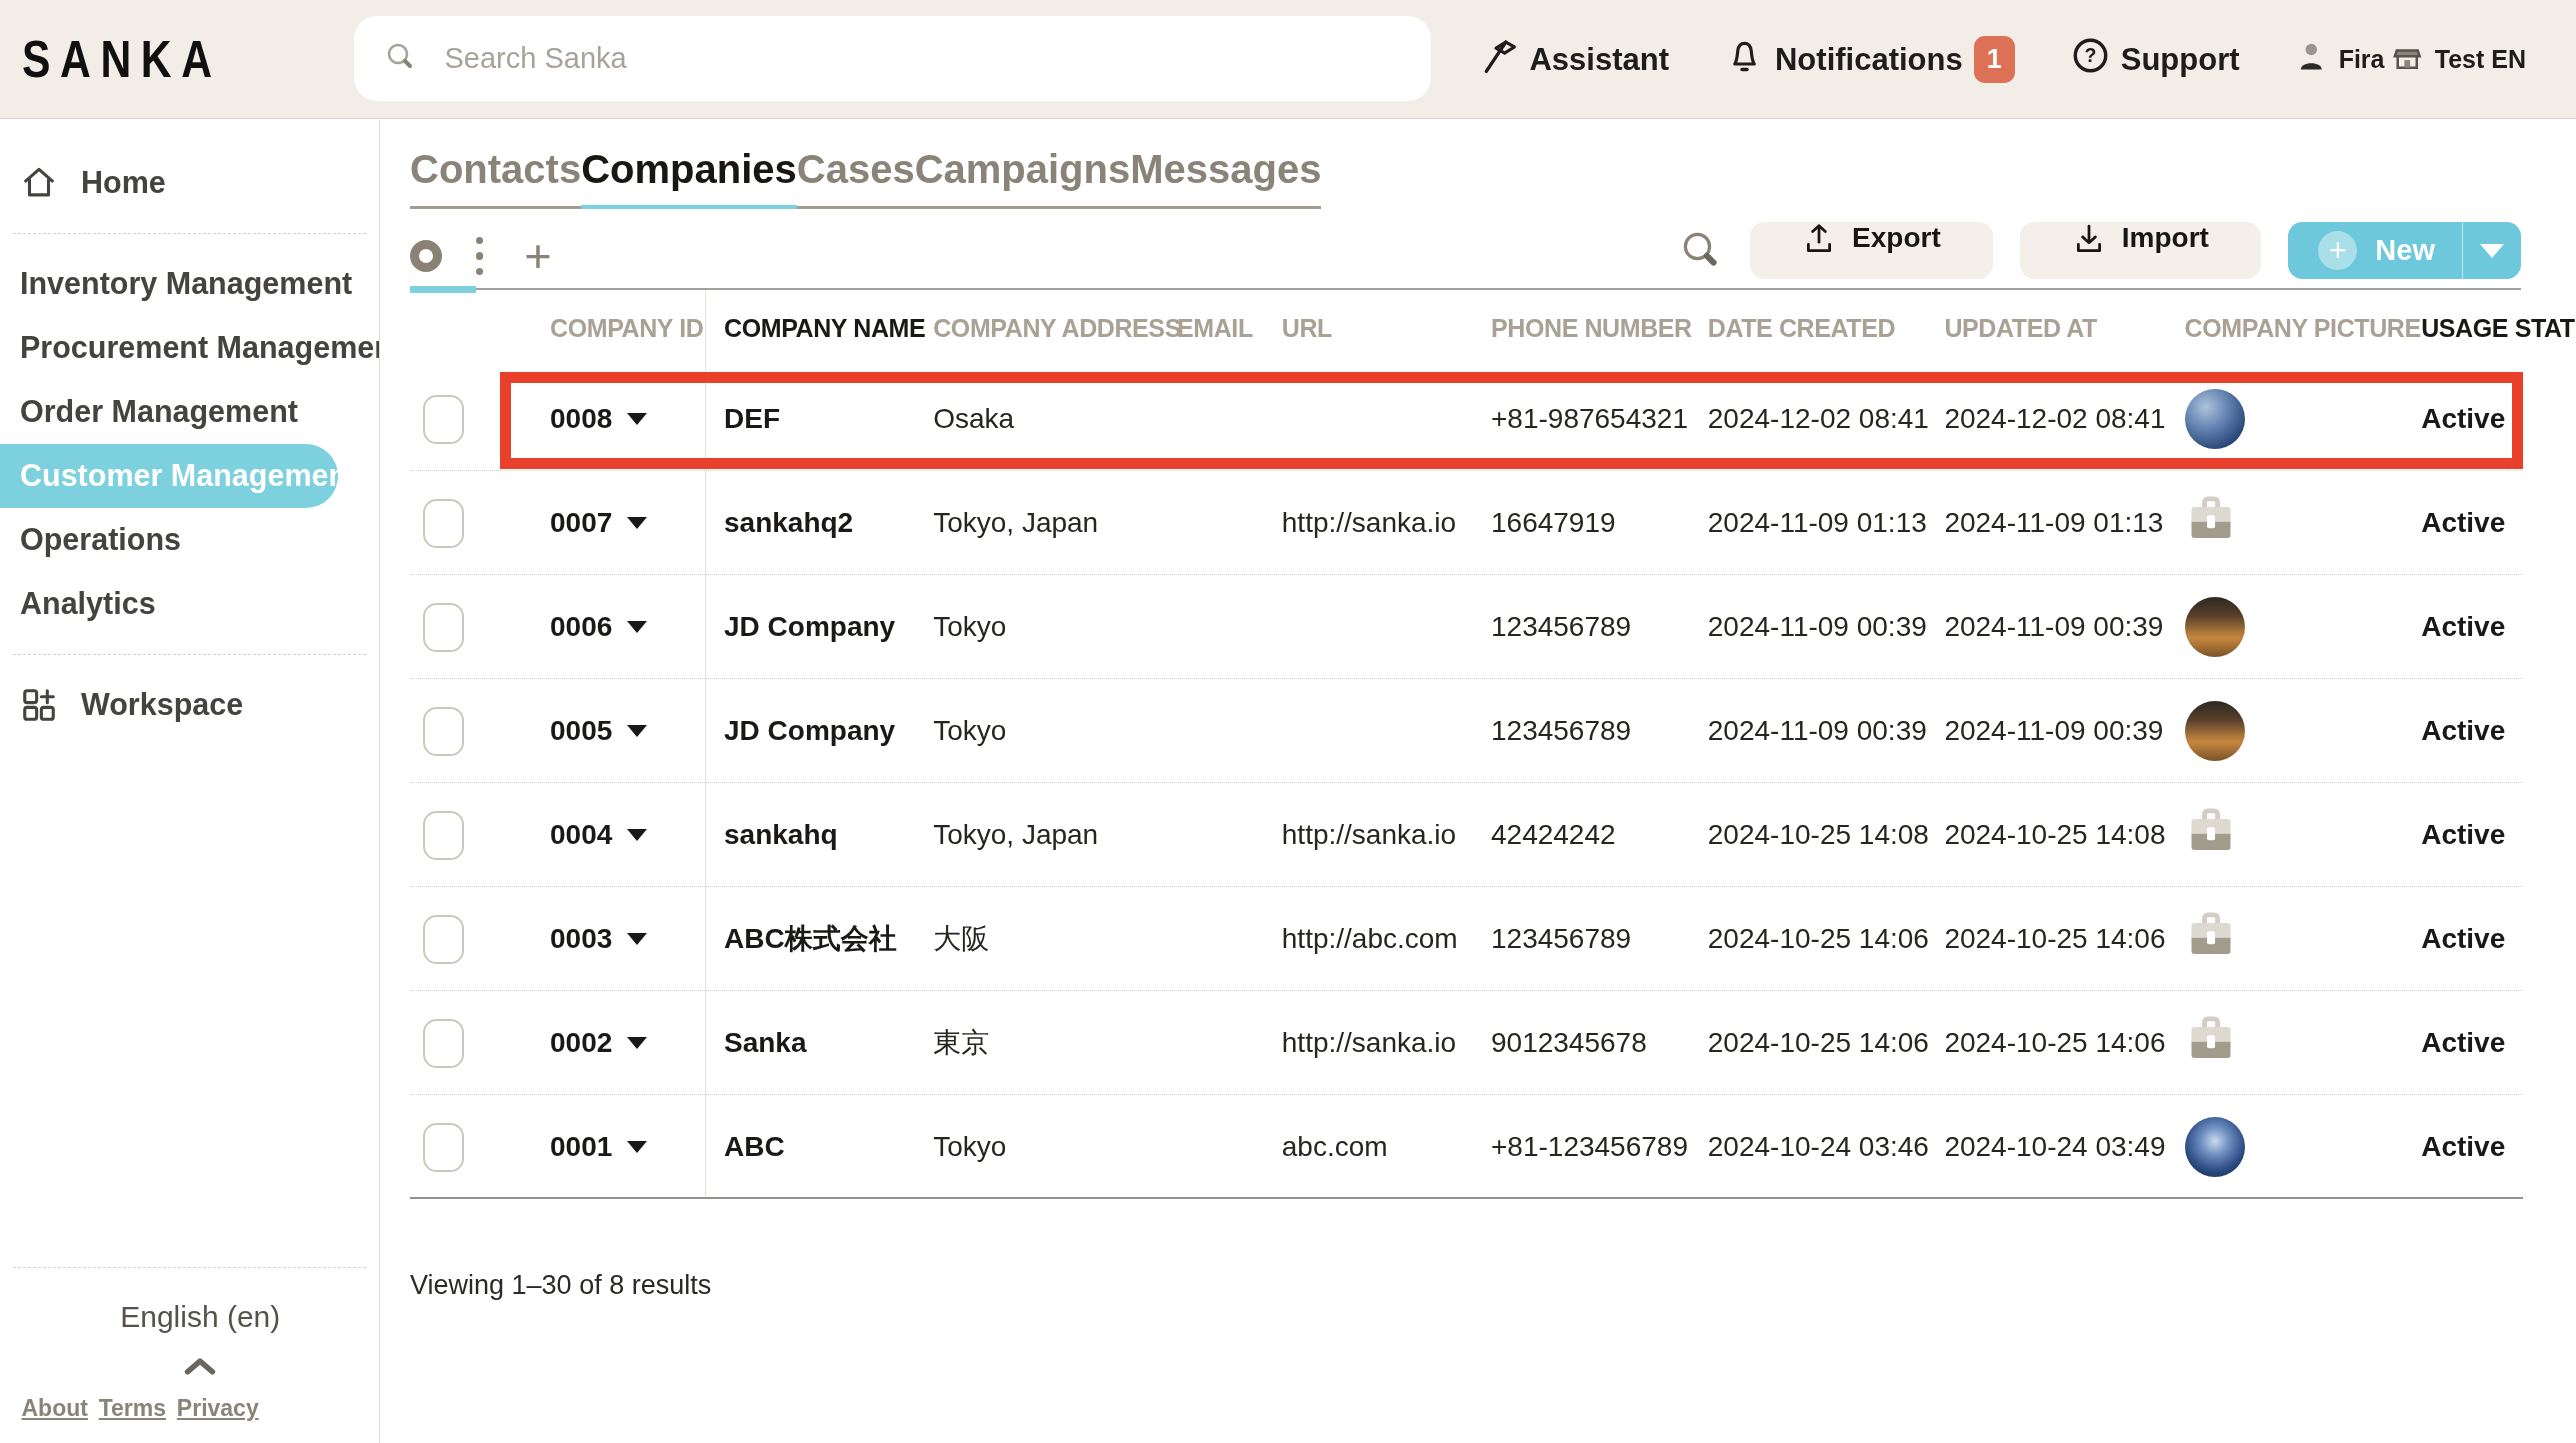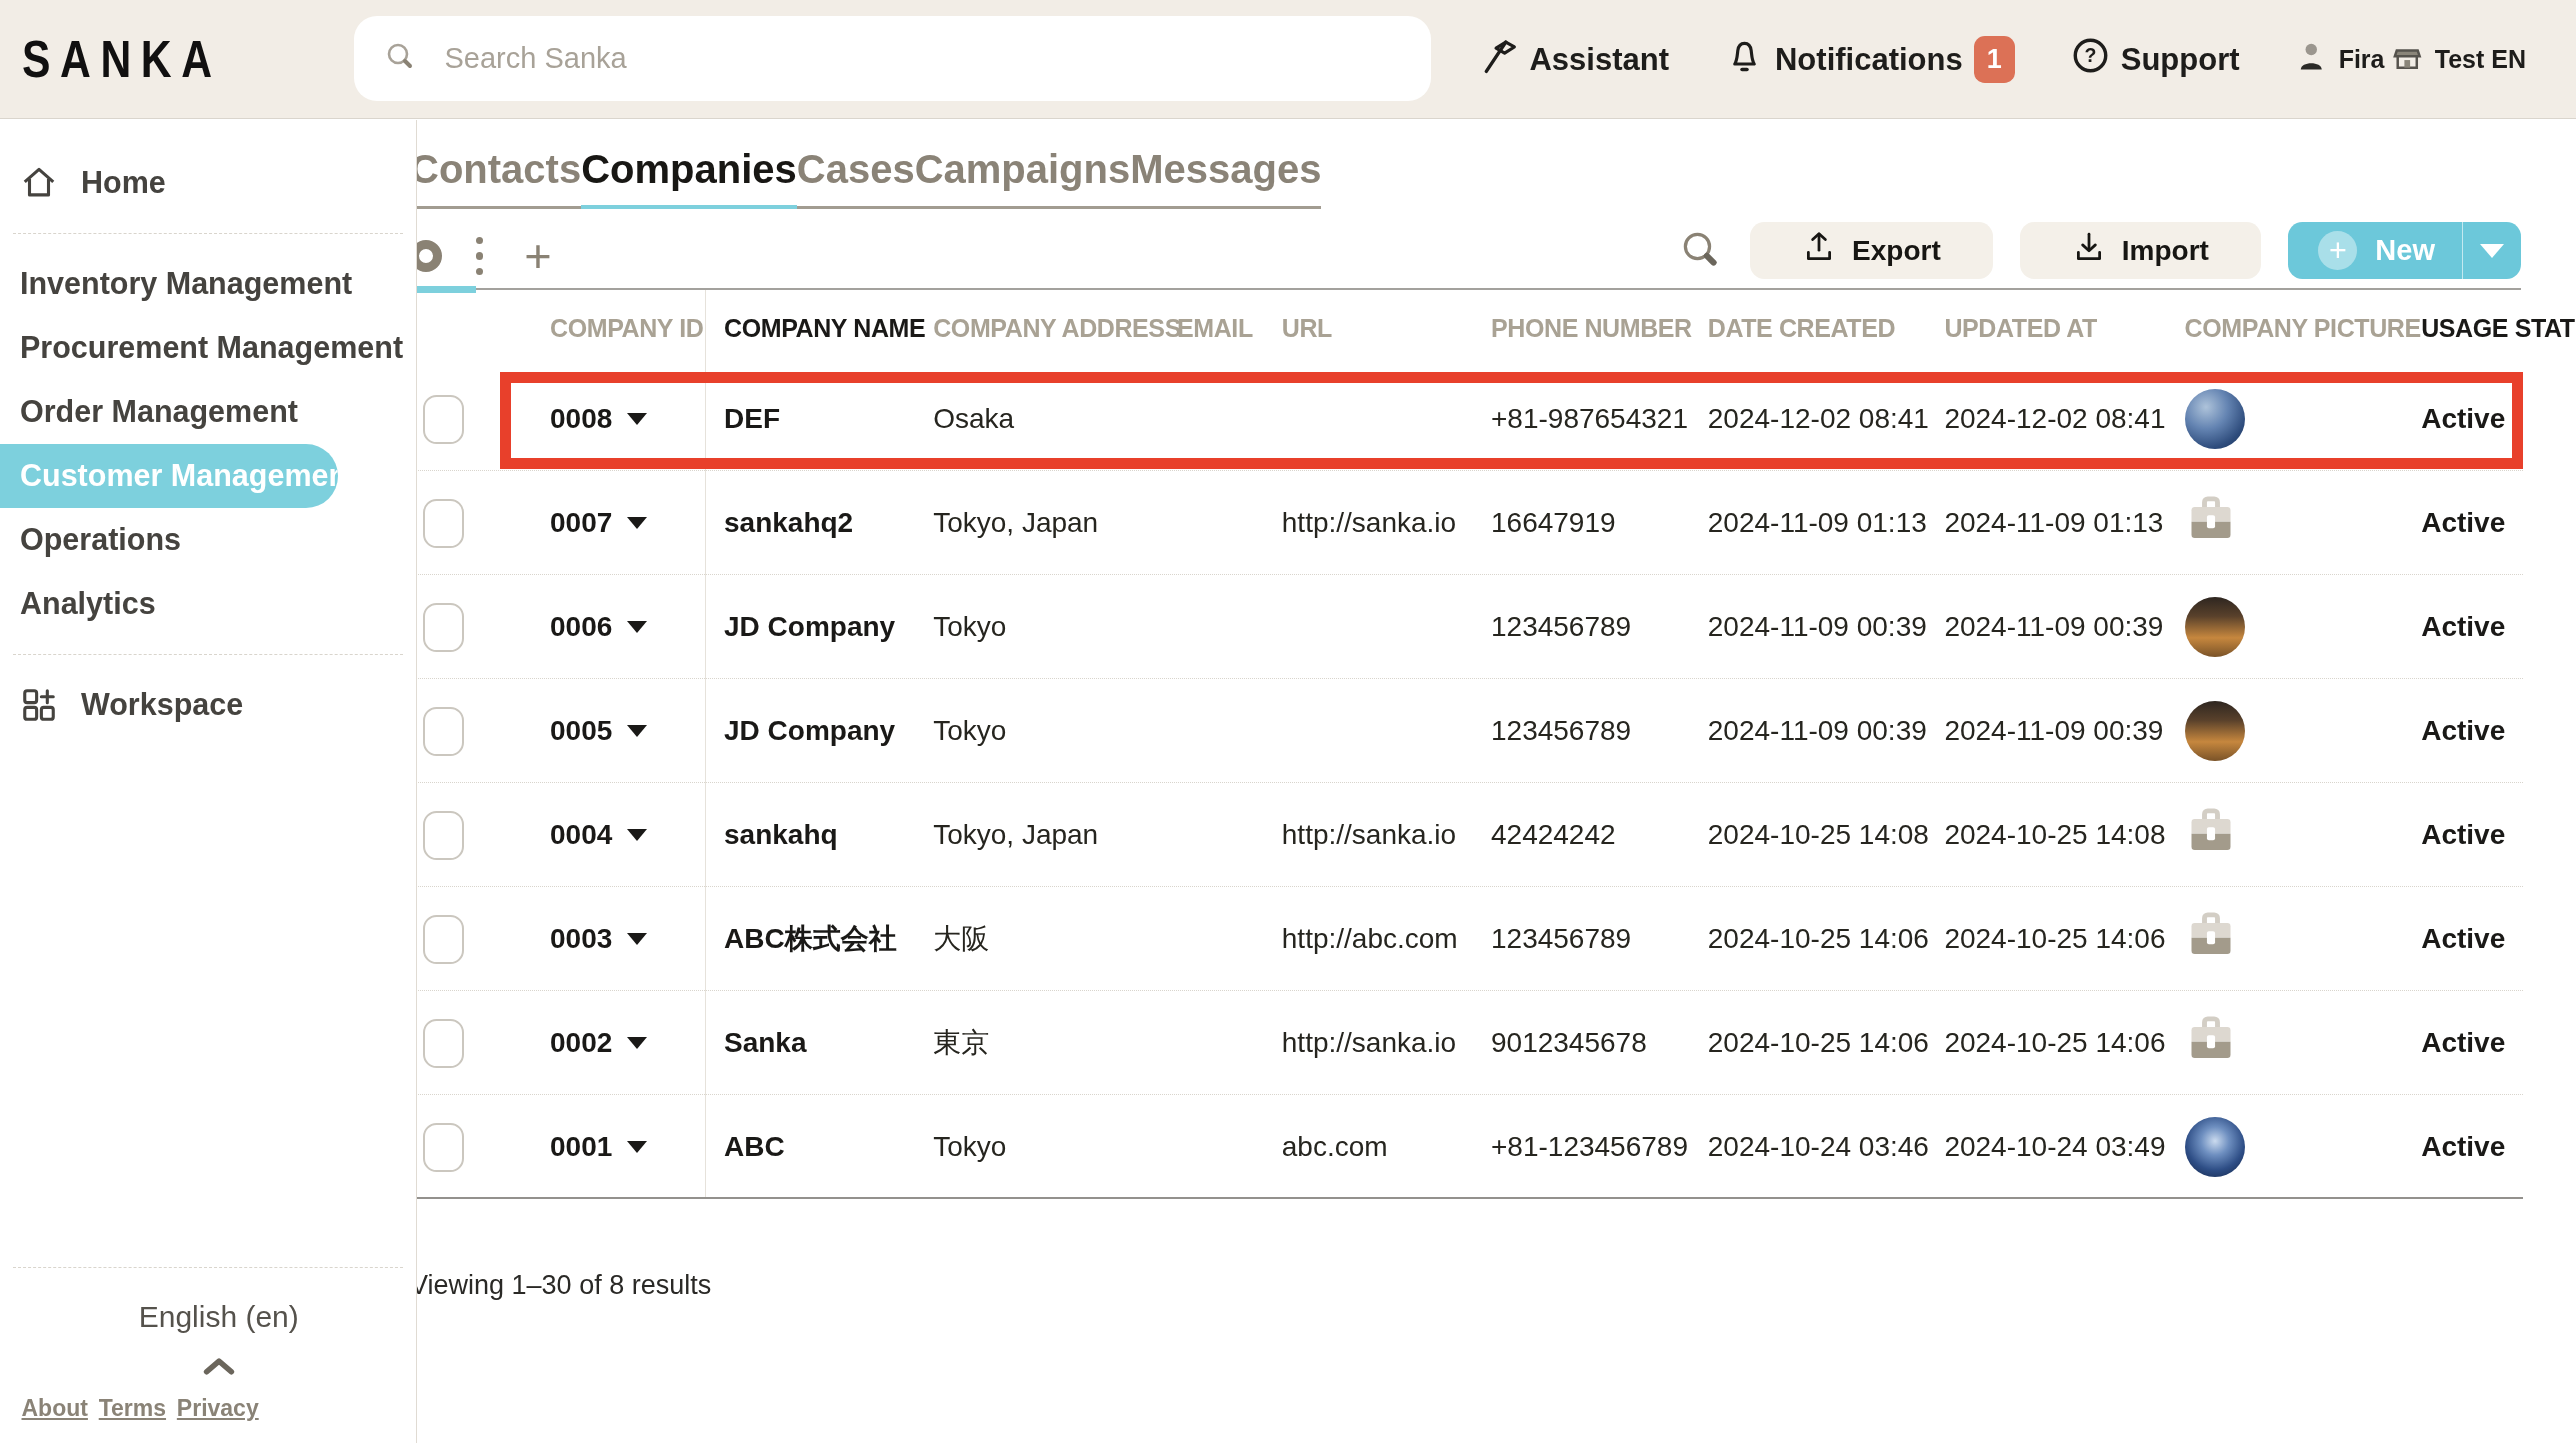--- a/index.html
+++ b/index.html
@@ -20,21 +20,21 @@
   .searchbar input { border:none; outline:none; background:transparent; flex:1;
     font:400 29px "Liberation Sans","DejaVu Sans",sans-serif; color:#3a3935; }
   .searchbar input::placeholder { color:#A8A298; }
   .topright { position:absolute; right:50px; top:0; height:119px; display:flex; align-items:center; gap:56px; }
   .tr-item { display:flex; align-items:center; gap:11px; font-size:31px; font-weight:700; color:#1E1D1B; cursor:pointer; }
   .badge { background:#DC7156; color:#fff; border-radius:10.8px; min-width:41px; height:47px;
     display:flex; align-items:center; justify-content:center; font-size:27px; font-weight:700; padding:0 10.8px; }
   .userbox { display:flex; flex-direction:row; gap:7.2px; font-size:25px; font-weight:700; color:#1E1D1B; cursor:pointer; }
   .userline { display:flex; align-items:center; gap:12.6px; }
   
-  .sidebar { position:absolute; top:120px; left:0; width:417px; bottom:0; background:#fff;
+  .sidebar { position:absolute; top:120px; left:0; width:380px; bottom:0; background:#fff;
     border-right:1.8px solid #E0DBD3; z-index:5; }
   .side-nav { padding-top:30.5px; }
   .side-item { height:64px; display:flex; align-items:center; gap:23px; padding:0 9px 0 20px;
     font-size:30.5px; font-weight:600; color:#45433F; white-space:nowrap; overflow:hidden; cursor:pointer; }
   .side-item .sicon { flex:0 0 auto; display:flex; }
   .side-item.active { background:#7DD0DD; color:#fff; font-weight:700;
     width:338px; border-radius:0 38px 38px 0; }
   .side-divider { border-top:1.8px dashed #D9D5CD; margin:18px 12.6px; }
   .side-bottom { position:absolute; left:0; bottom:12.6px; width:100%; }
   .lang-row { display:flex; align-items:center; gap:18px; padding:14.4px 0 5.4px 21.5px;
@@ -48,21 +48,21 @@
     border-bottom:3.6px solid #A29C91; cursor:pointer; white-space:nowrap; }
   .tab.active { color:#181714; font-weight:700; border-bottom:4.5px solid #7DD0DD; }
   .viewbar { position:absolute; left:57px; right:55px; top:104px; height:66px;
     border-bottom:2.7px solid #A3A19D; display:flex; align-items:center; }
   .viewbar::after { content:''; position:absolute; left:0; bottom:-4.5px; width:66px; height:6.3px; background:#7DD0DD; }
   .viewtab-ring { width:32px; height:32px; border:9px solid #8A8274; border-radius:50%; cursor:pointer; }
   .kebab { display:flex; flex-direction:column; gap:8px; margin-left:34px; cursor:pointer; }
   .kebab i { width:7.2px; height:7.2px; border-radius:50%; background:#8A8274; }
   .addview { margin-left:41px; font-size:47px; font-weight:300; color:#8A8274; line-height:32px; cursor:pointer; }
   .vb-right { margin-left:auto; display:flex; align-items:center; gap:27px; padding-bottom:10.8px; }
-  .btn { height:57px; background:#F4F0E9; border-radius:14.4px; display:flex; align-items:center;
+  .btn { height:57px; background:#F4F0E9; border-radius:14.4px; display:flex; 
     gap:16px; padding:0 52px; font-size:28px; font-weight:600; color:#171613; cursor:pointer; }
   .btn-new { height:57px; background:#6CC8DA; border-radius:14.4px; display:flex; align-items:stretch;
     color:#fff; cursor:pointer; overflow:hidden; }
   .new-main { display:flex; align-items:center; gap:18px; padding:0 27px 0 30.5px; font-size:29px; font-weight:700; }
   .plus-circle { width:39px; height:39px; border-radius:50%; background:rgba(255,255,255,.42);
     display:flex; align-items:center; justify-content:center; font-size:30.5px; font-weight:400; }
   .new-caret { width:59px; border-left:1.8px solid rgba(255,255,255,.6);
     display:flex; align-items:center; justify-content:center; }
   .caret-down { width:0; height:0; border-left:12.6px solid transparent; border-right:12.6px solid transparent;
     border-top:14.4px solid #fff; }

